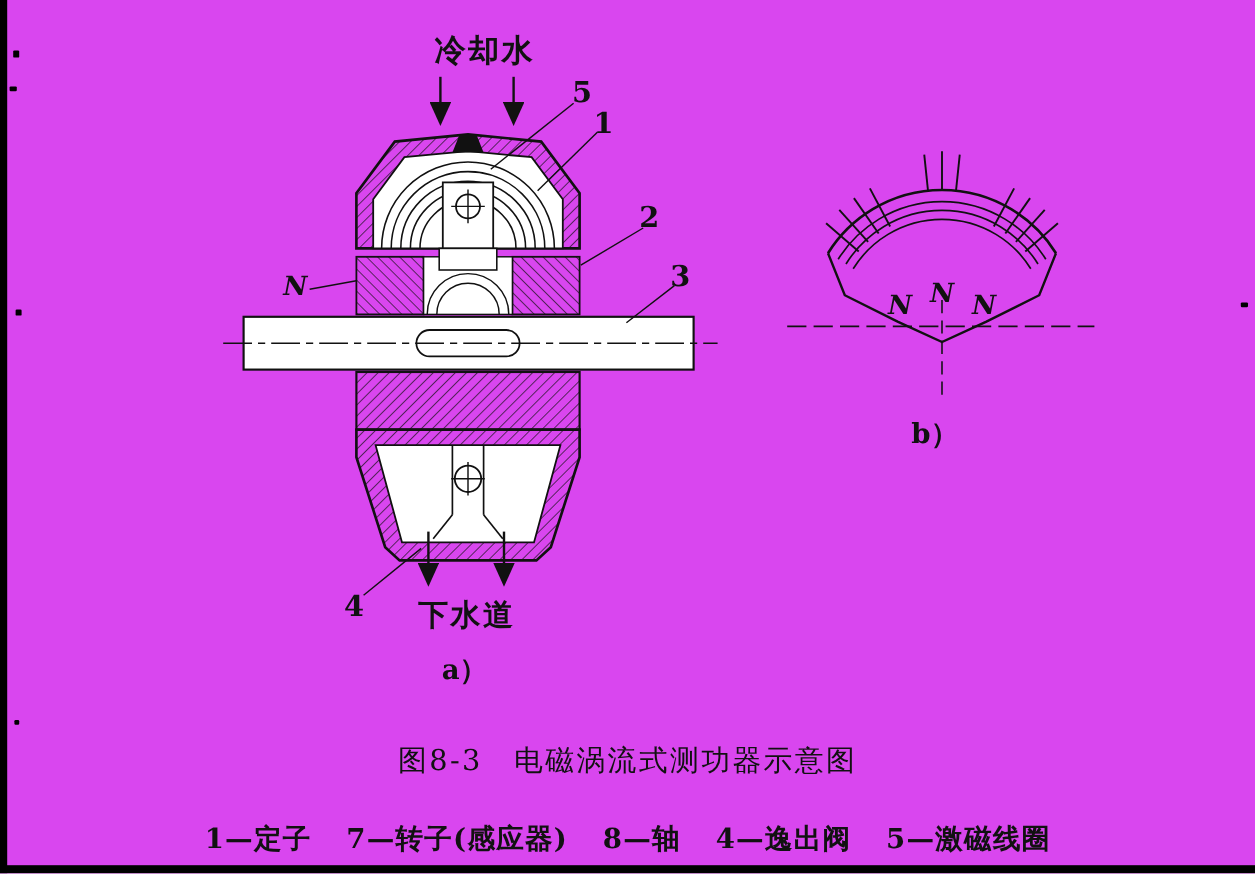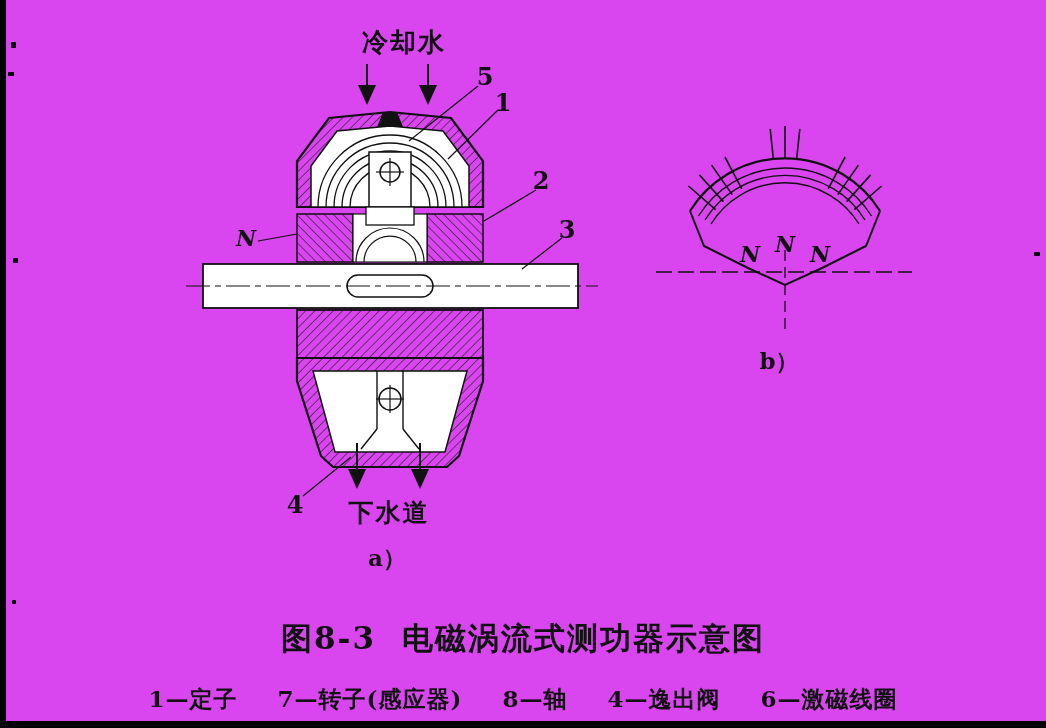--- a/index.html
+++ b/index.html
@@ -19,26 +19,26 @@
   .fig-svg{position:absolute;left:0;top:0;}
   .ink{stroke:#111;fill:none;}
   .svgtext{font-family:"DejaVu Serif", serif;fill:#111;}
   .num{font-size:24px;font-weight:bold;}
   .cjk{font-size:26px;font-weight:bold;letter-spacing:2px;}
   .sub{font-size:23px;font-weight:bold;}
   .nlet{font-size:22px;font-style:italic;font-weight:bold;}
   
   .caption{
     position:absolute;left:0;top:618px;width:100%;
-    text-align:center;font-weight:bold;font-size:31px;letter-spacing:2px;
+    text-align:center;font-weight:normal;font-size:24px;letter-spacing:2px;
   }
   .caption .cap-num{margin-right:26px;}
   .legend{
     position:absolute;left:0;top:684px;width:100%;
-    display:flex;justify-content:center;gap:40px;
+    display:flex;justify-content:center;gap:29px;
     font-weight:bold;font-size:23px;letter-spacing:1px;white-space:nowrap;
   }
 </style>
 </head>
 <body>
 
 <div class="page">
 
   <div class="edge-left"></div>
   <div class="edge-bottom"></div>
@@ -162,16 +162,16 @@
 
   <div class="caption">
     <span class="cap-num">图8-3</span><span>电磁涡流式测功器示意图</span>
   </div>
 
   <div class="legend">
     <span>1—定子</span>
     <span>7—转子(感应器)</span>
     <span>8—轴</span>
     <span>4—逸出阀</span>
-    <span>6—激磁线圈</span>
+    <span>5—激磁线圈</span>
   </div>
 
 </div>
 
 </body></html>

